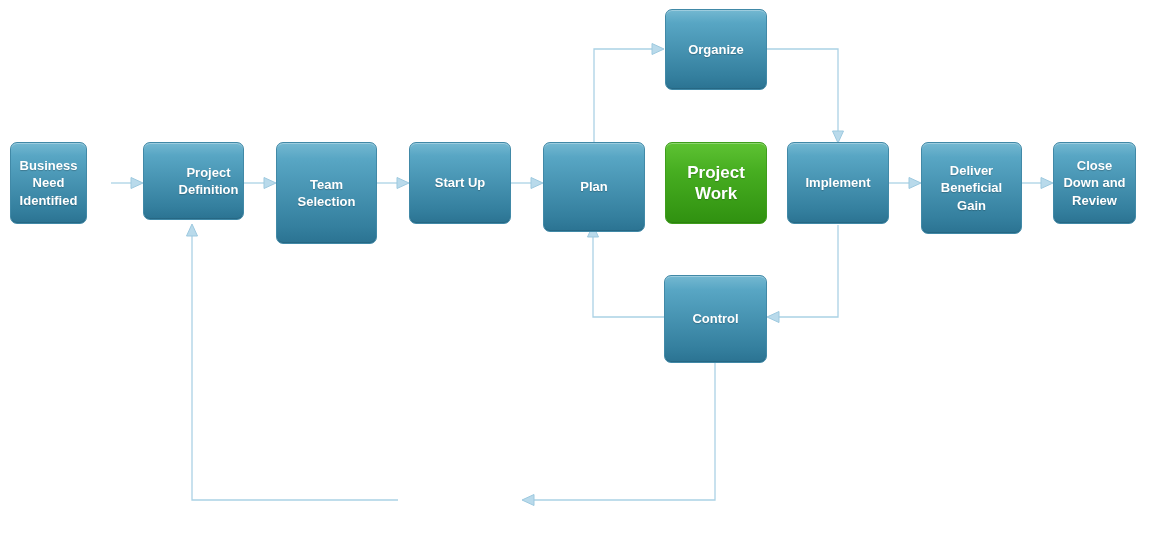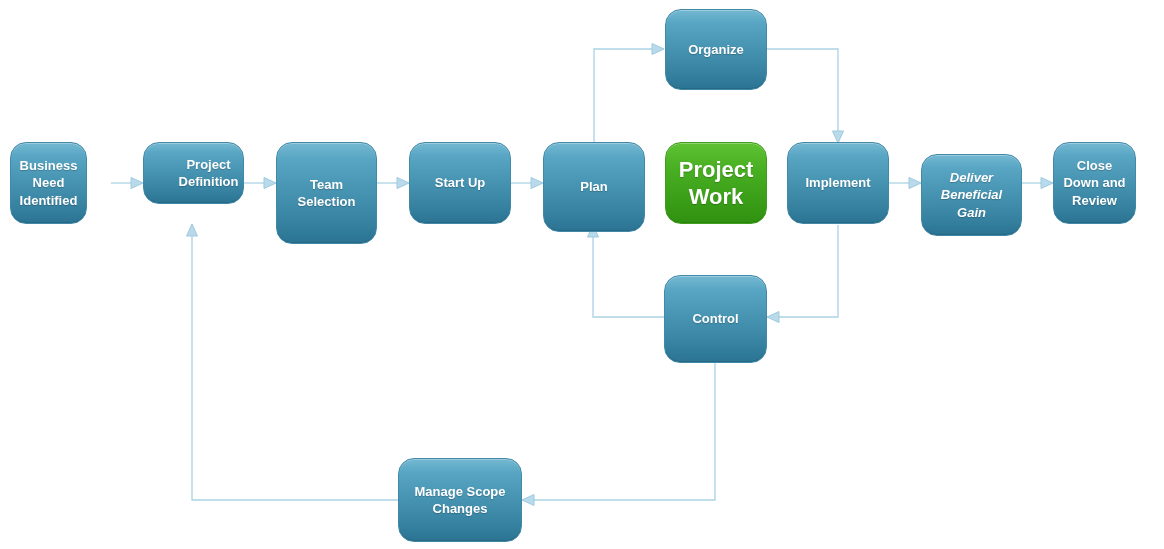--- a/index.html
+++ b/index.html
@@ -26,34 +26,34 @@
     position: absolute;
     box-sizing: border-box;
     display: flex;
     align-items: center;
     justify-content: center;
     text-align: center;
     color: #ffffff;
     font-weight: 700;
     font-size: 13px;
     line-height: 1.32;
-    border-radius: 16px;
+    border-radius: 7px;
     padding: 4px 8px;
     text-shadow: 0 1px 1px rgba(0,0,0,0.22);
   }
   .node--blue {
     background: linear-gradient(180deg, #74b8d1 0%, #58a6c4 16%, #347f9e 84%, #2b7392 100%);
     border: 1px solid #4189a7;
     box-shadow: inset 0 1px 0 rgba(255,255,255,0.30), inset 0 -1px 0 rgba(0,0,0,0.10);
   }
   .node--green {
     background: linear-gradient(180deg, #5ec233 0%, #47ae21 35%, #309110 100%);
     border: 1px solid #3f9e1d;
     box-shadow: inset 0 1px 0 rgba(255,255,255,0.30), inset 0 -1px 0 rgba(0,0,0,0.10);
-    font-size: 22px;
+    font-size: 17px;
     line-height: 1.25;
   }
 </style>
 </head>
 <body>
 
 <div class="canvas">
 
   <svg class="wires" width="1164" height="549" viewBox="0 0 1164 549">
 
@@ -113,35 +113,34 @@
     </g>
 
     <g>
       <path class="wire" d="M398 500 H192 V236"></path>
       <polygon class="head" points="186.5,236 197.5,236 192,224"></polygon>
     </g>
   </svg>
 
   <div class="node node--blue" style="left:10px; top:142px; width:77px; height:82px;">Business Need Identified</div>
 
-  <div class="node node--blue" style="left:143px; top:142px; width:101px; height:62px;padding-left:38px;">Project Definition</div>
+  <div class="node node--blue" style="left:143px; top:142px; width:101px; height:78px;padding-left:38px;">Project Definition</div>
 
   <div class="node node--blue" style="left:276px; top:142px; width:101px; height:102px;">Team Selection</div>
 
   <div class="node node--blue" style="left:409px; top:142px; width:102px; height:82px;">Start Up</div>
 
   <div class="node node--blue" style="left:543px; top:142px; width:102px; height:90px;">Plan</div>
 
   <div class="node node--green" style="left:665px; top:142px; width:102px; height:82px;">Project Work</div>
 
   <div class="node node--blue" style="left:787px; top:142px; width:102px; height:82px;">Implement</div>
 
-  <div class="node node--blue" style="left:921px; top:154px; width:101px; height:82px;font-style:italic;">Deliver Beneficial Gain</div>
+  <div class="node node--blue" style="left:921px; top:142px; width:101px; height:92px;">Deliver Beneficial Gain</div>
 
   <div class="node node--blue" style="left:1053px; top:142px; width:83px; height:82px;">Close Down and Review</div>
 
   <div class="node node--blue" style="left:665px; top:9px; width:102px; height:81px;">Organize</div>
 
   <div class="node node--blue" style="left:664px; top:275px; width:103px; height:88px;">Control</div>
 
-  <div class="node node--blue" style="left:398px; top:458px; width:124px; height:84px;">Manage Scope Changes</div>
 
 </div>
 
 </body></html>

